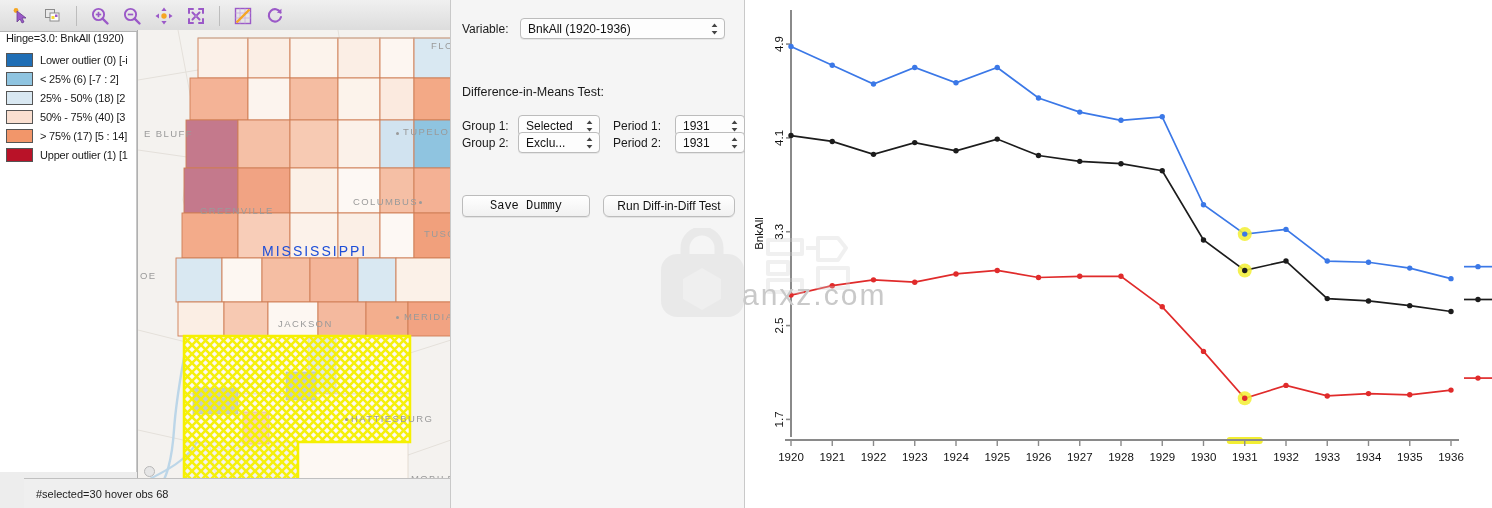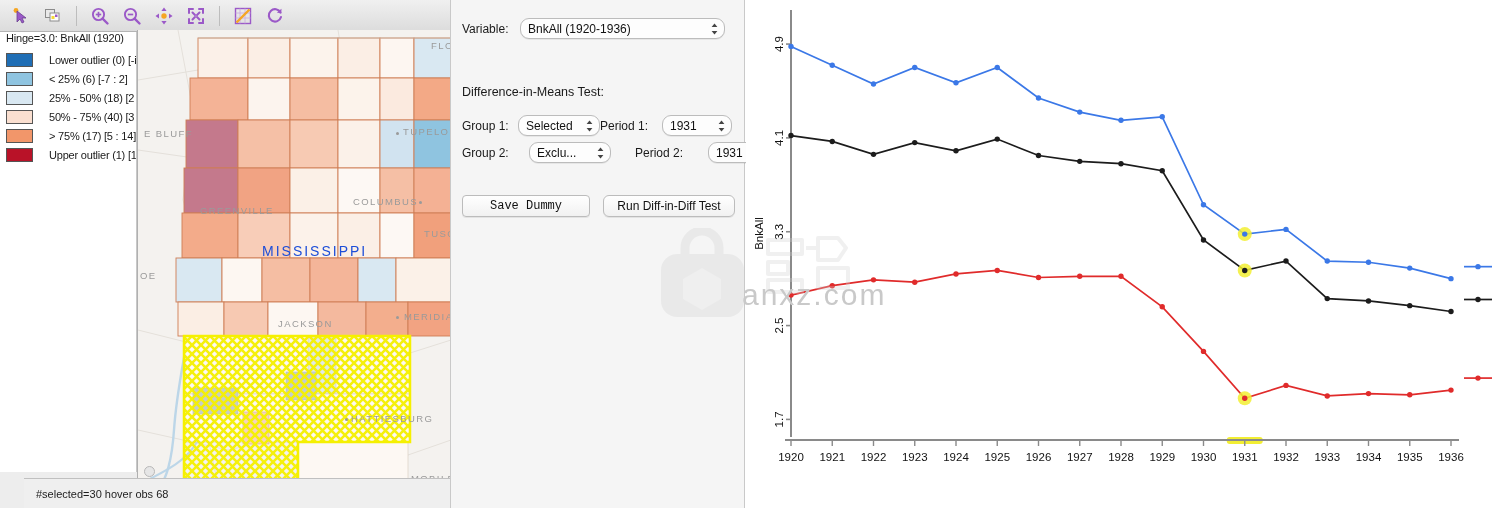--- a/index.html
+++ b/index.html
@@ -33,21 +33,21 @@
     position: absolute; left: 0; top: 32px; width: 137px; height: 440px;
     background: #ffffff; border-right: 1px solid #c8c8c8;
     padding: 0 4px 0 6px; overflow: hidden;
   }
   #legend-title {
     font-size: 11px; color: #1a1a1a; white-space: nowrap;
     margin-bottom: 7px; letter-spacing: -0.2px;
   }
   .legend-row {
     display: flex; align-items: center; height: 18px;
-    margin-bottom: 1px; white-space: nowrap; gap: 9px;
+    margin-bottom: 1px; white-space: nowrap;
   }
   .legend-swatch {
     width: 27px; height: 14px; border: 1px solid #555; flex: none; margin-right: 7px;
   }
   .legend-label { font-size: 11px; color: #1a1a1a; letter-spacing: -0.2px; }
 
   #map-canvas {
     position: absolute; left: 137px; top: 30px; width: 313px; height: 455px;
     overflow: hidden; background: #f4f2ee;
     border-left: 1px solid #b0b0b0;
@@ -80,21 +80,21 @@
   
   #control-panel {
     position: absolute; left: 450px; top: 0; width: 295px; height: 508px;
     background: #f5f5f5; border-left: 1px solid #c9c9c9;
     border-right: 1px solid #c9c9c9;
   }
   .ctl-row { position: absolute; display: flex; align-items: center; }
   .ctl-label { font-size: 12px; color: #1a1a1a; }
   .select {
     position: relative; background: #fdfdfd;
-    border: 1px solid #bcbcbc; border-radius: 9px;
+    border: 1px solid #bcbcbc; border-radius: 4px;
     height: 21px; display: flex; align-items: center;
     padding: 0 20px 0 7px; font-size: 12px; color: #111;
     box-shadow: 0 1px 0 rgba(0,0,0,0.06);
   }
   .select .chev {
     position: absolute; right: 5px; top: 50%; transform: translateY(-50%);
     width: 9px; height: 13px;
   }
   .section-title { position: absolute; font-size: 12.5px; color: #1a1a1a; }
   .btn {
@@ -409,31 +409,31 @@
 
     <div class="ctl-row" style="left:11px; top:115px;">
       <span class="ctl-label" style="width:56px;">Group 1:</span>
       <div class="select" style="width:82px;">
         <span>Selected</span>
         <svg class="chev" viewBox="0 0 9 13">
           <path d="M4.5 1 L7.4 4.6 L1.6 4.6 Z" fill="#444"></path>
           <path d="M4.5 12 L7.4 8.4 L1.6 8.4 Z" fill="#444"></path>
         </svg>
       </div>
-      <span class="ctl-label" style="width:62px; ">Period 1:</span>
+      <span class="ctl-label" style="width:62px; margin-left:13px;">Period 1:</span>
       <div class="select" style="width:70px;">
         <span>1931</span>
         <svg class="chev" viewBox="0 0 9 13">
           <path d="M4.5 1 L7.4 4.6 L1.6 4.6 Z" fill="#444"></path>
           <path d="M4.5 12 L7.4 8.4 L1.6 8.4 Z" fill="#444"></path>
         </svg>
       </div>
     </div>
 
-    <div class="ctl-row" style="left:11px; top:142px;gap:11px;">
+    <div class="ctl-row" style="left:11px; top:132px;">
       <span class="ctl-label" style="width:56px;">Group 2:</span>
       <div class="select" style="width:82px;">
         <span>Exclu...</span>
         <svg class="chev" viewBox="0 0 9 13">
           <path d="M4.5 1 L7.4 4.6 L1.6 4.6 Z" fill="#444"></path>
           <path d="M4.5 12 L7.4 8.4 L1.6 8.4 Z" fill="#444"></path>
         </svg>
       </div>
       <span class="ctl-label" style="width:62px; margin-left:13px;">Period 2:</span>
       <div class="select" style="width:70px;">

